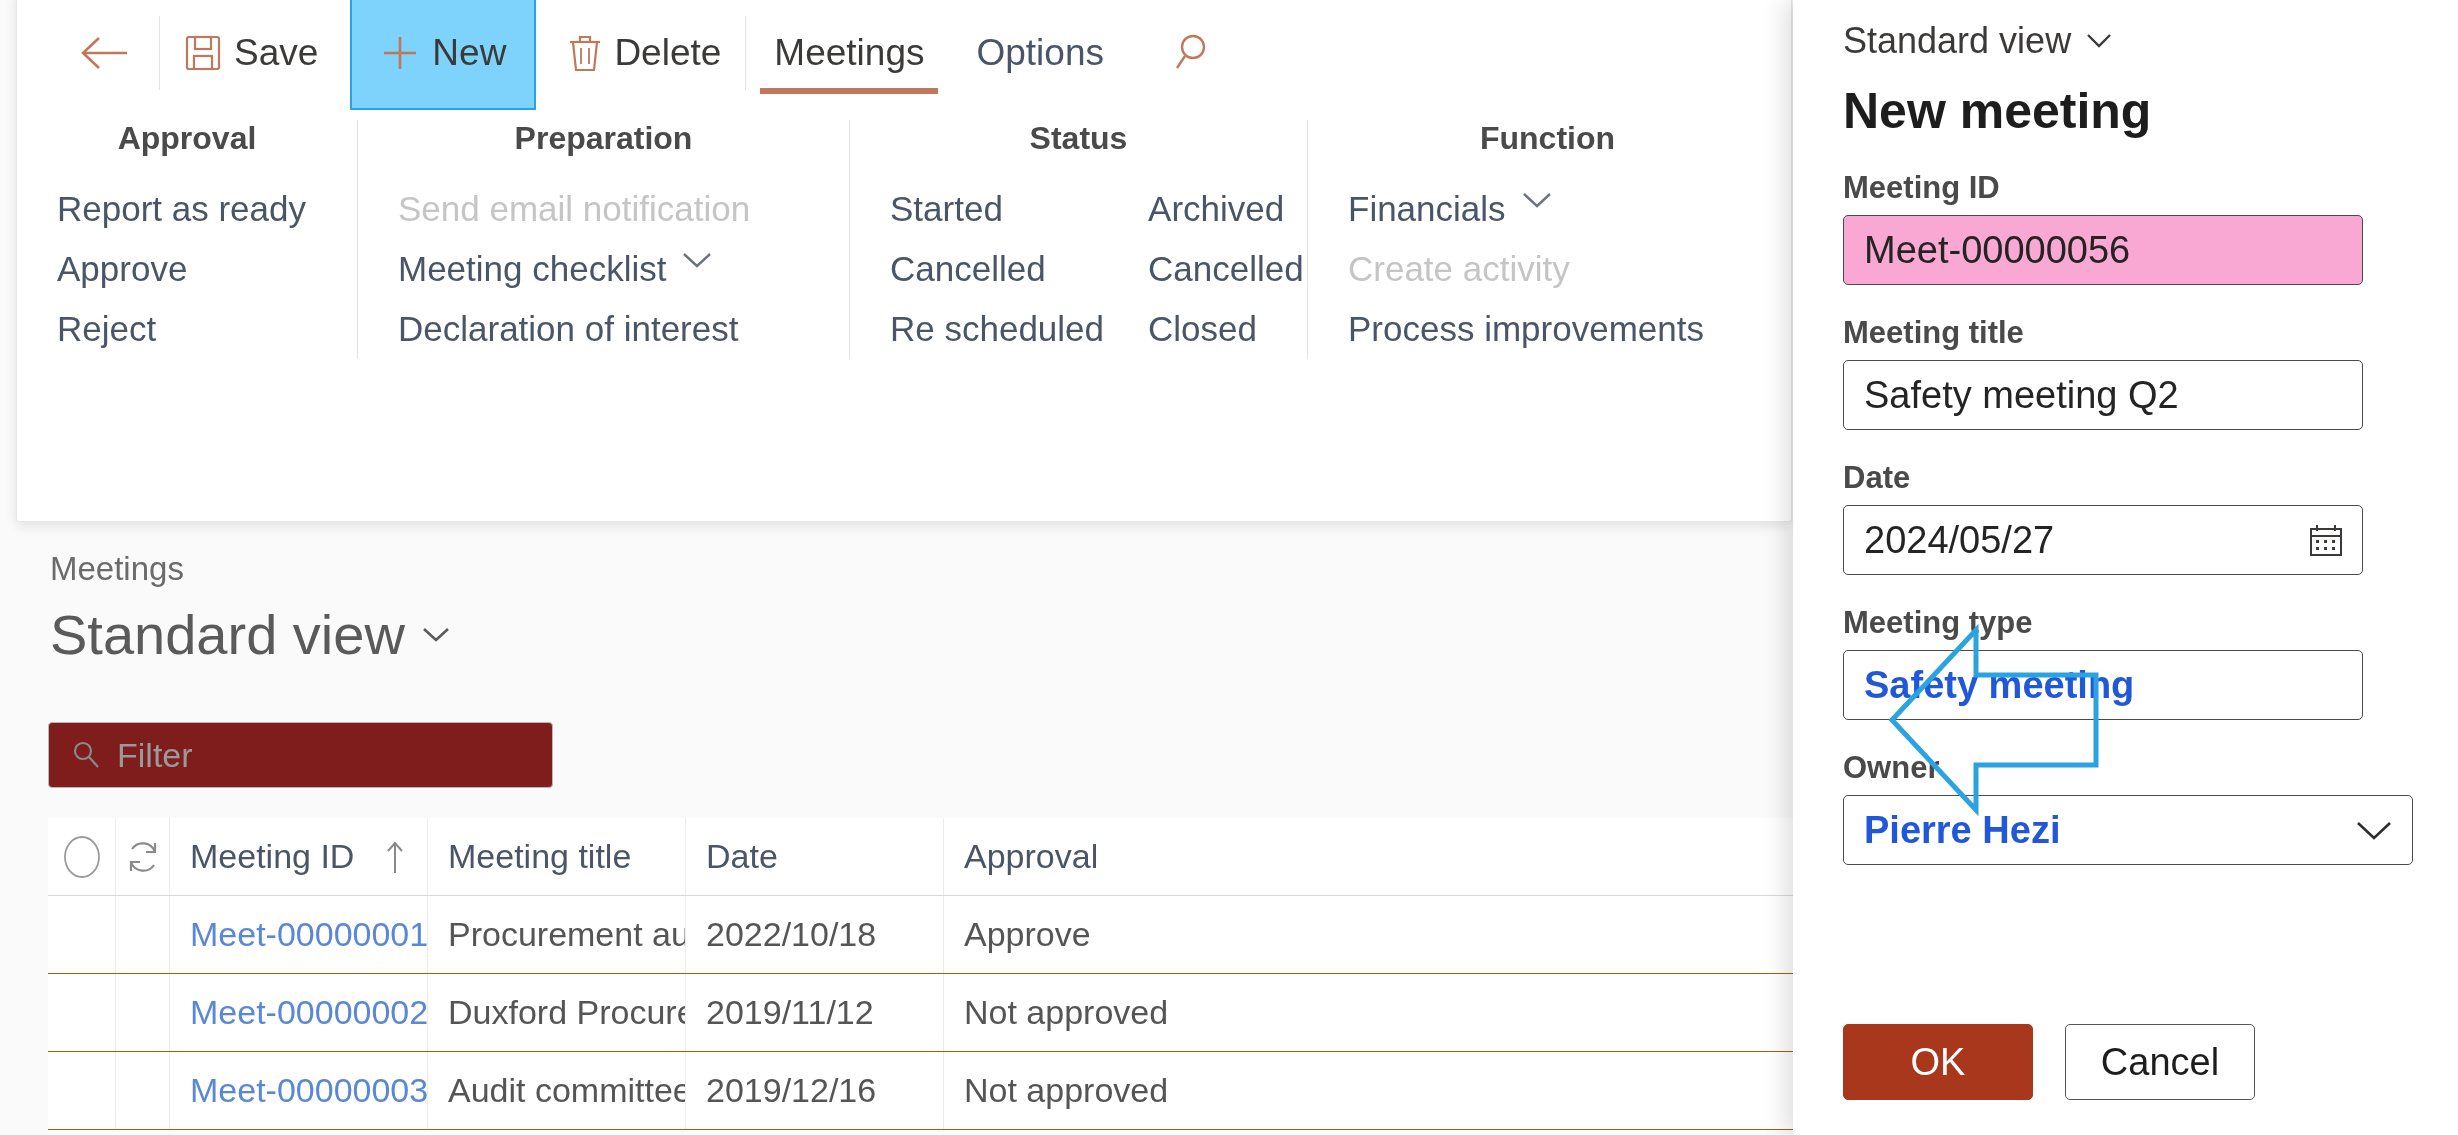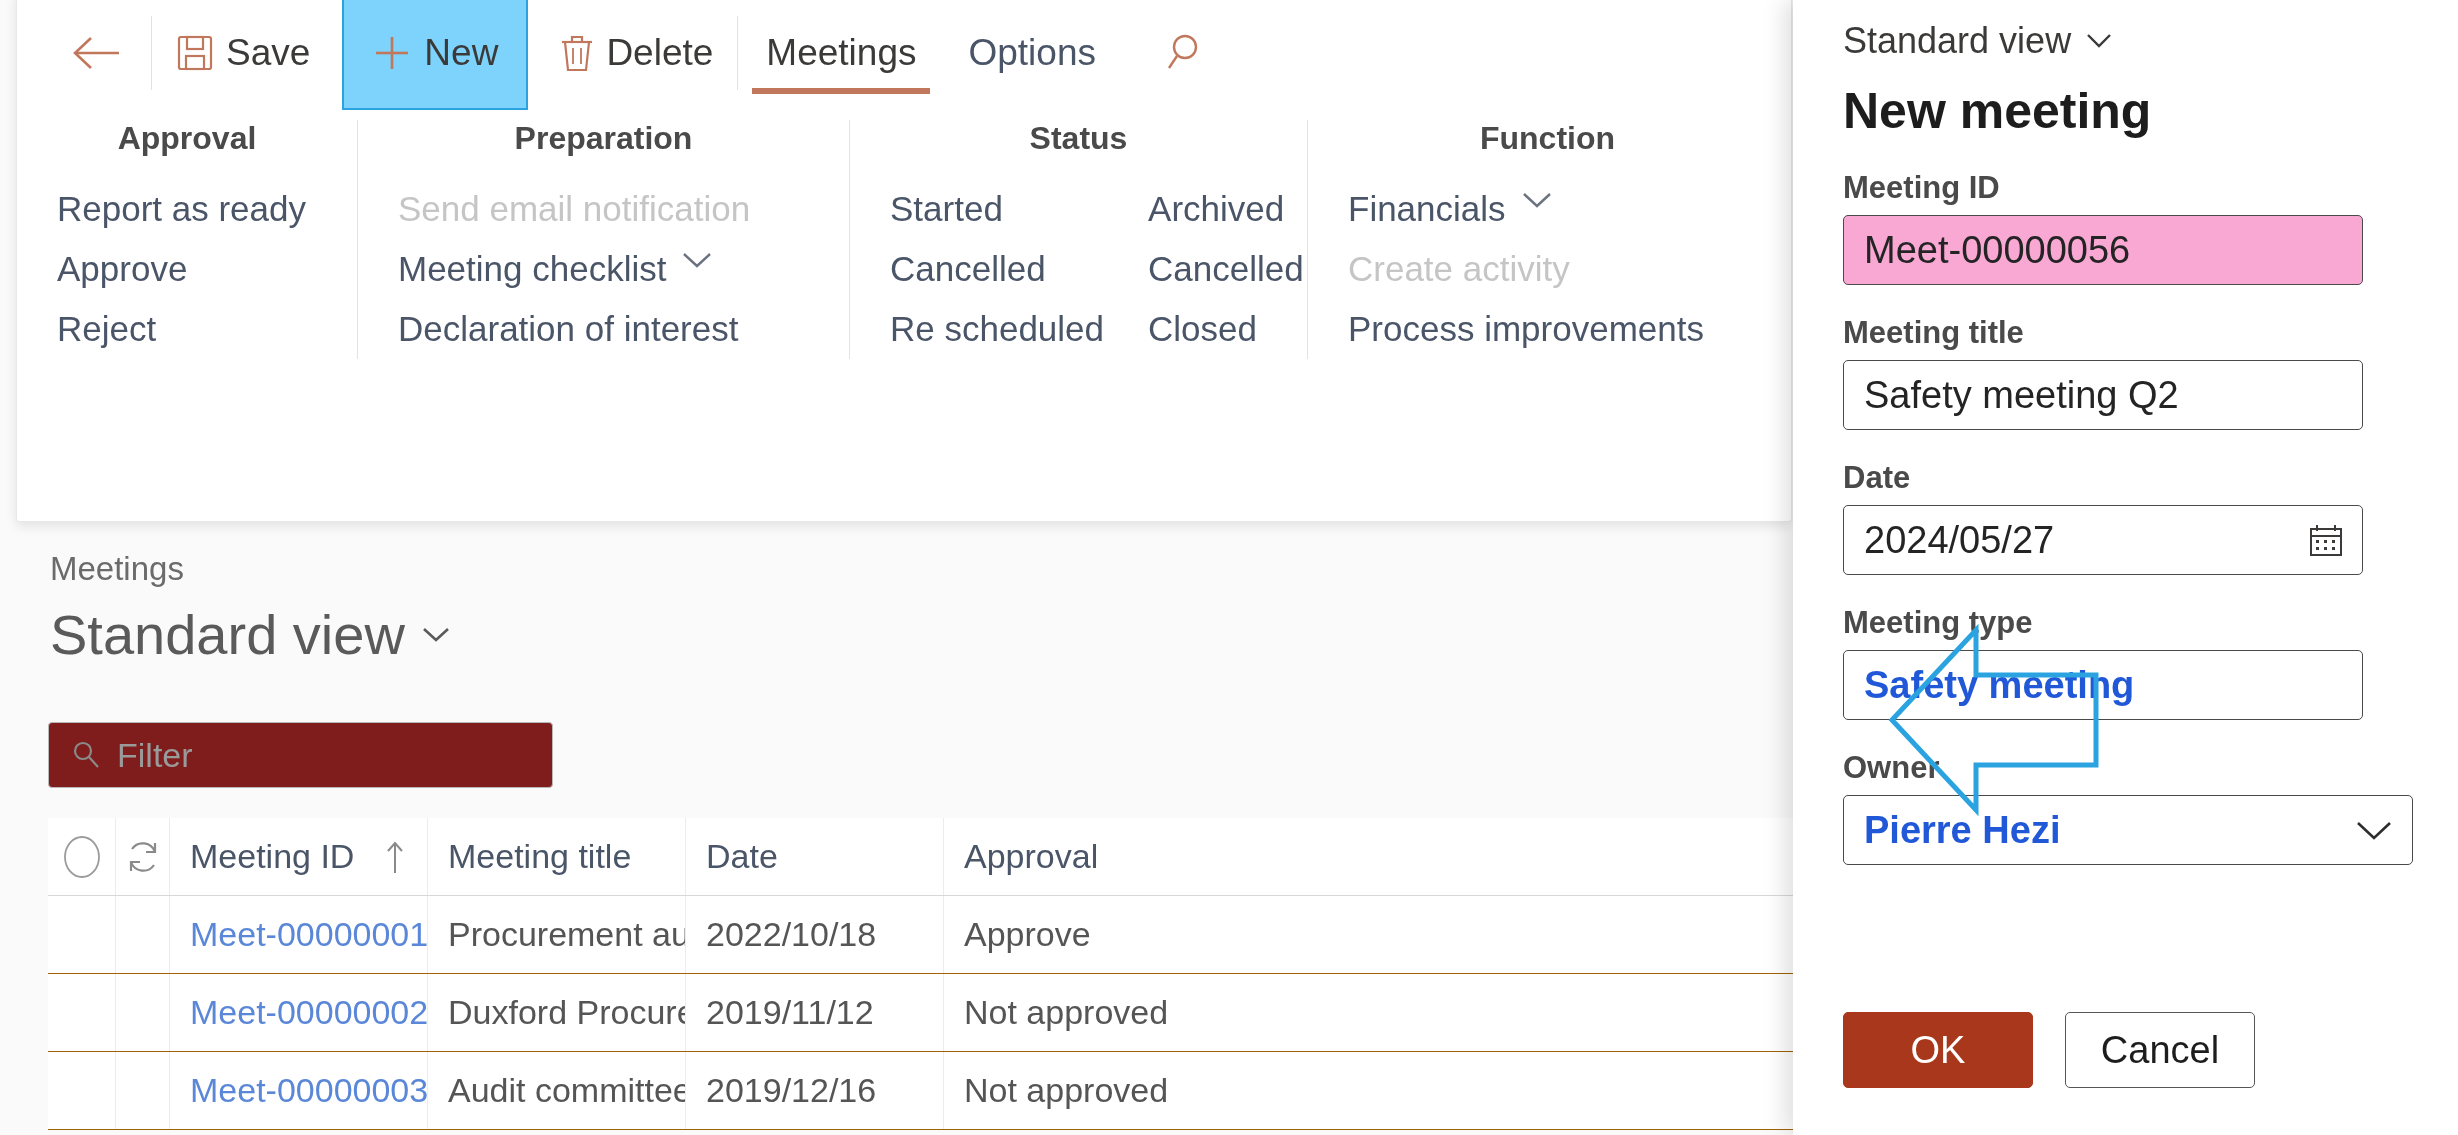--- a/index.html
+++ b/index.html
@@ -18,21 +18,21 @@
     left: 16px; top: -8px;
     width: 1776px; height: 530px;
     background: #ffffff;
     border: 1px solid #e8e8e8;
     border-top: none;
     border-radius: 0 0 4px 4px;
     box-shadow: 0 4px 12px rgba(0,0,0,0.10);
   }
   .toolbar {
     position: absolute;
-    left: 8px; top: 8px;
+    left: 16px; top: 8px;
     height: 106px;
     width: 100%;
     display: flex;
     align-items: center;
     padding-left: 30px;
   }
   .tb-btn {
     display: flex;
     align-items: center;
     gap: 12px;
@@ -163,21 +163,21 @@
     display: flex; align-items: center; justify-content: space-between;
     padding: 0 18px 0 20px;
     font-size: 38px; color: #242424;
     cursor: text;
   }
   .field-input.readonly { background: #f9a8d4; cursor: default; }
   .field-input.lookup { color: #2058d8; font-weight: bold; }
   .w-small { width: 520px; }
   .w-large { width: 570px; }
 
-  .sp-actions { position: absolute; left: 50px; bottom: 47px; display: flex; gap: 32px; }
+  .sp-actions { position: absolute; left: 50px; bottom: 35px; display: flex; gap: 32px; }
   .btn {
     height: 76px; min-width: 190px;
     display: flex; align-items: center; justify-content: center;
     font-size: 38px; border-radius: 5px; cursor: pointer;
   }
   .btn-primary { background: #a8371b; color: #ffffff; border: 1px solid #a8371b; }
   .btn-secondary { background: #ffffff; color: #1d1d1d; border: 1px solid #565656; }
 
   
   .anno-arrow { position: absolute; left: 1884px; top: 620px; pointer-events: none; }

